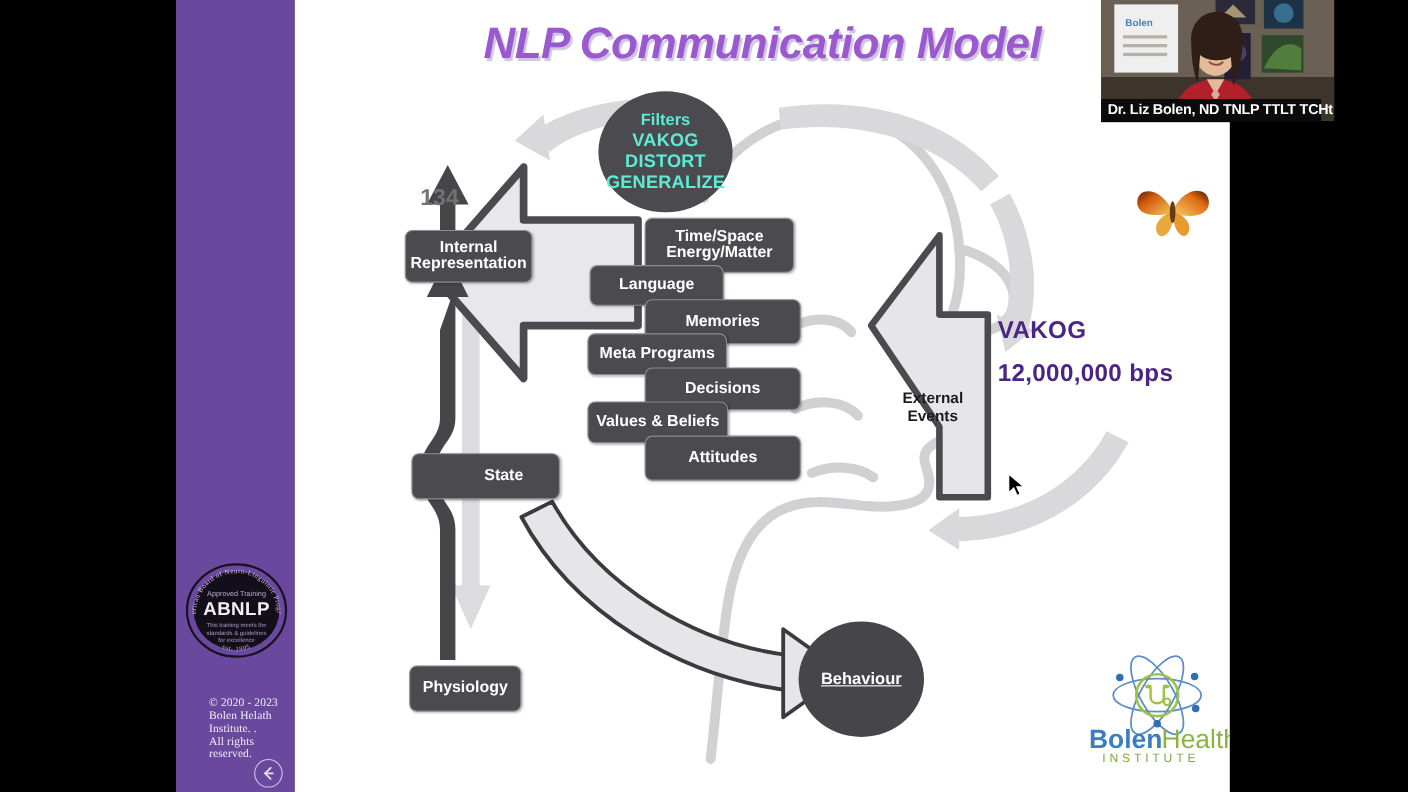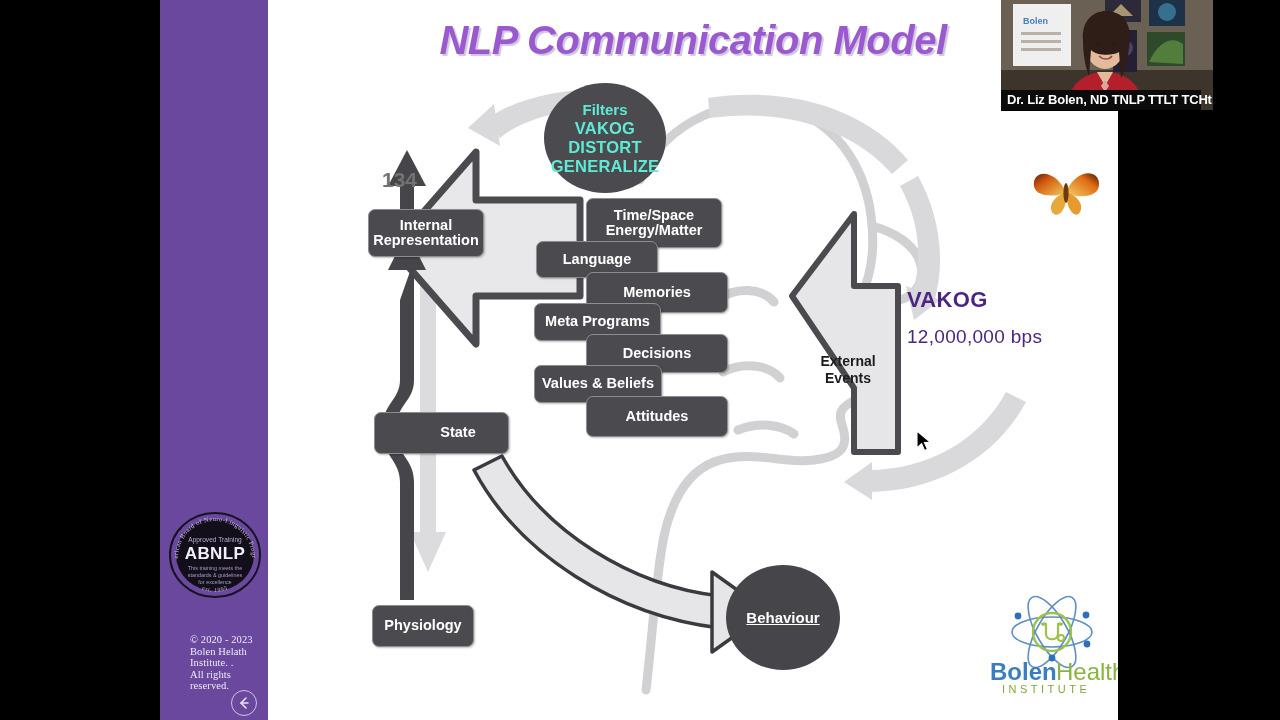--- a/index.html
+++ b/index.html
@@ -154,21 +154,21 @@
   #vakog {
     position: absolute;
     left: 639px; top: 287px;
     font-size: 22px; font-weight: bold;
     color: #4c2582;
     letter-spacing: 0.3px;
   }
   #bps {
     position: absolute;
     left: 639px; top: 326px;
-    font-size: 19px; font-weight: normal;
+    font-size: 22px; font-weight: bold;
     color: #4c2582;
     letter-spacing: 0.3px;
   }
   #ext-label {
     position: absolute;
     left: 540px; top: 353px;
     width: 80px;
     text-align: center;
     font-size: 14px; font-weight: bold;
     color: #1c1c1c;

